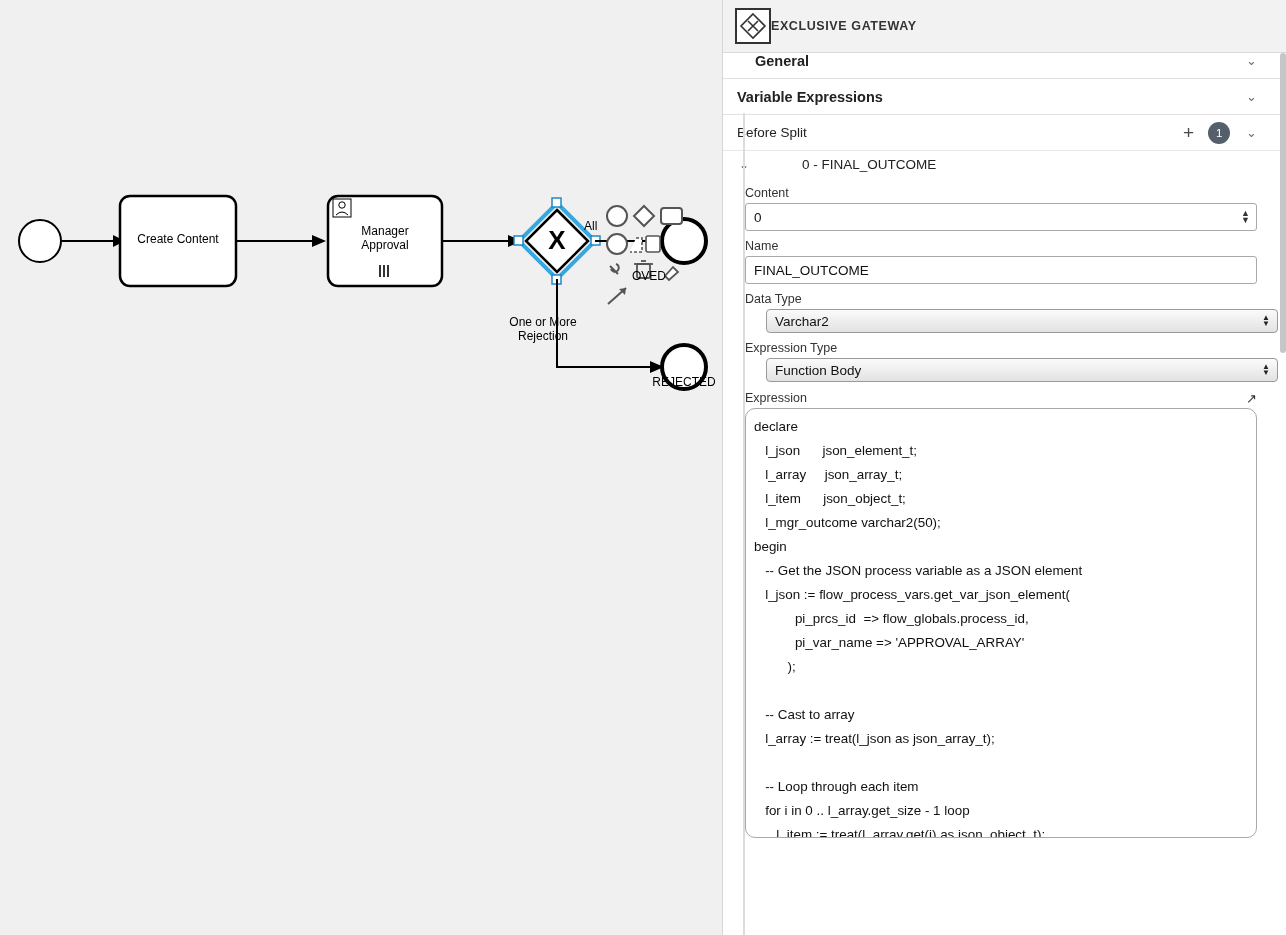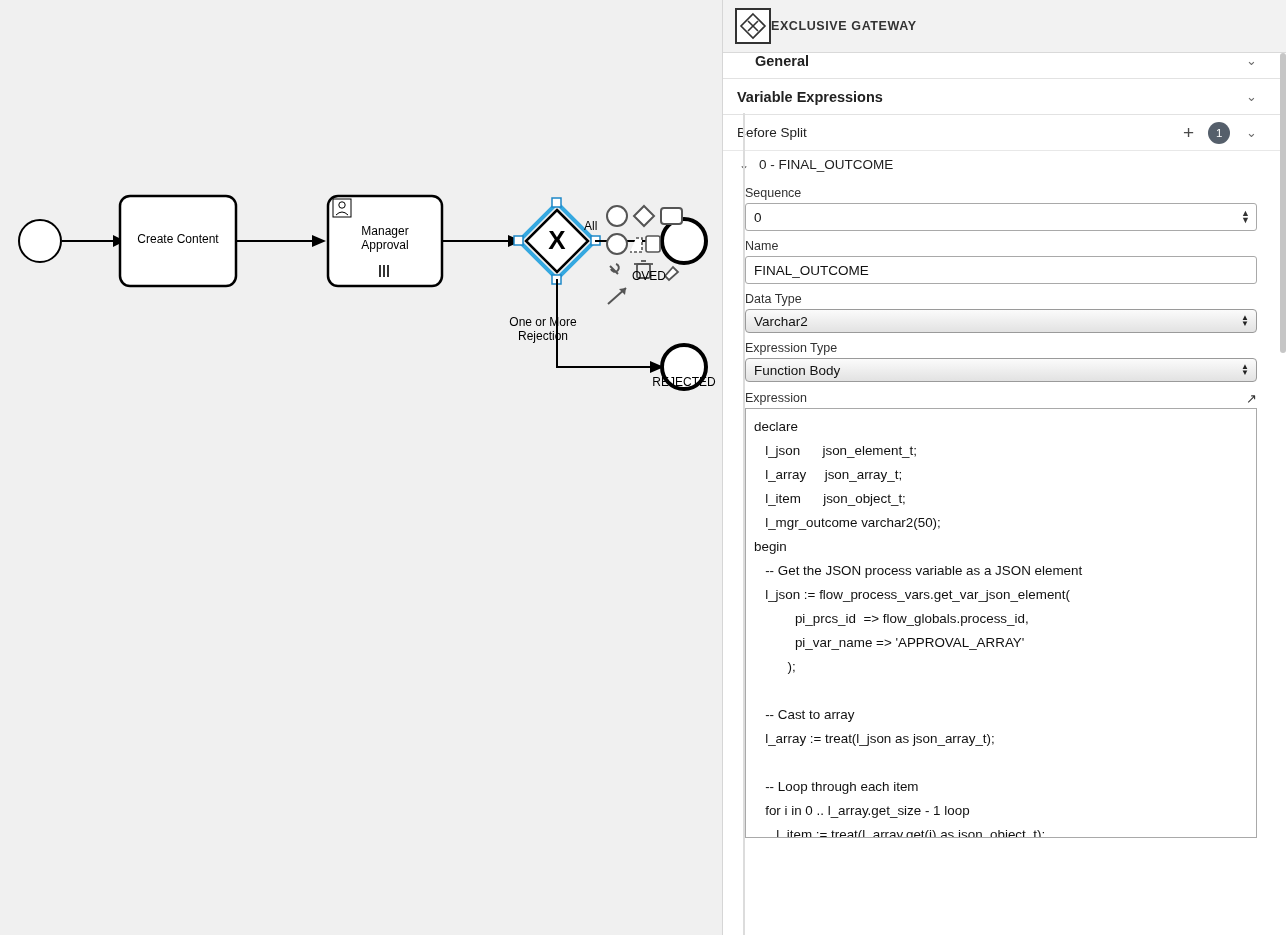--- a/index.html
+++ b/index.html
@@ -119,20 +119,21 @@
     justify-content: center;
     margin-right: 16px;
   }
 
   .item-header {
     display: flex;
     align-items: center;
     padding: 6px 12px 6px 16px;
     font-size: 13.5px;
     color: #222;
+    gap: 43px;
   }
   .item-header .item-chev {
     margin-right: 10px;
     color: #555;
     font-size: 12px;
   }
 
   .field-block {
     padding: 0 30px 0 22px;
   }
@@ -188,37 +189,38 @@
     border: 1px solid #9a9a9a;
     border-radius: 4px;
     background: linear-gradient(#fbfbfb, #e2e2e2);
     font-size: 13.5px;
     padding: 0 8px;
     color: #111;
     display: flex;
     align-items: center;
     position: relative;
     font-family: "Liberation Sans", sans-serif;
+    margin-left: 21px;
   }
   .select-arrows {
     position: absolute;
     right: 7px; top: 50%;
     transform: translateY(-50%);
     display: flex;
     flex-direction: column;
     line-height: 6px;
     font-size: 8px;
     color: #222;
   }
 
   .code-area {
     width: 100%;
     box-sizing: border-box;
     border: 1px solid #a9a9a9;
-    border-radius: 0;
+    border-radius: 10px;
     background: #fff;
     font-family: "Liberation Sans", sans-serif;
     font-size: 13.4px;
     line-height: 24px;
     color: #111;
     padding: 6px 8px 0 8px;
     height: 430px;
     overflow: hidden;
     white-space: pre;
   }
@@ -356,21 +358,21 @@
         <span class="chev">⌄</span>
       </div>
 
       <div class="item-header">
         <span class="item-chev">⌄</span>
         <span>0 - FINAL_OUTCOME</span>
       </div>
 
       <div class="field-block">
 
-        <label class="field-label">Sequence</label>
+        <label class="field-label">Content</label>
         <div class="spinner-wrap">
           <input class="text-input" type="text" value="0" style="">
           <span class="spinner-arrows">
             <span>▲</span>
               <span>▼</span>
           </span>
         </div>
 
         <label class="field-label">Name</label>
         <input class="text-input" type="text" value="FINAL_OUTCOME" style="">

